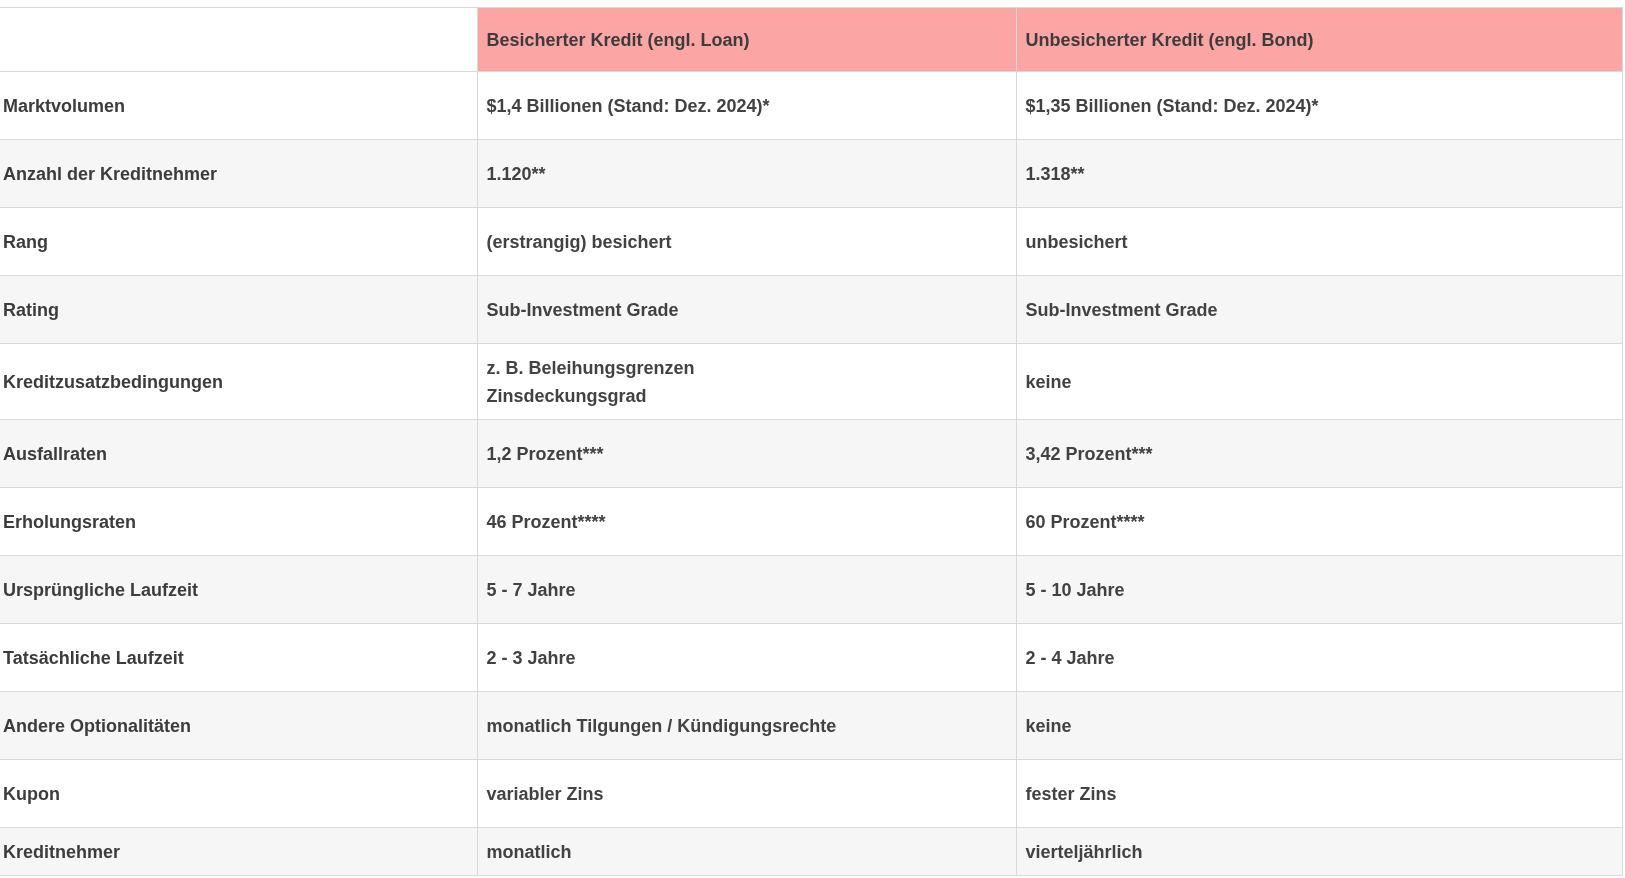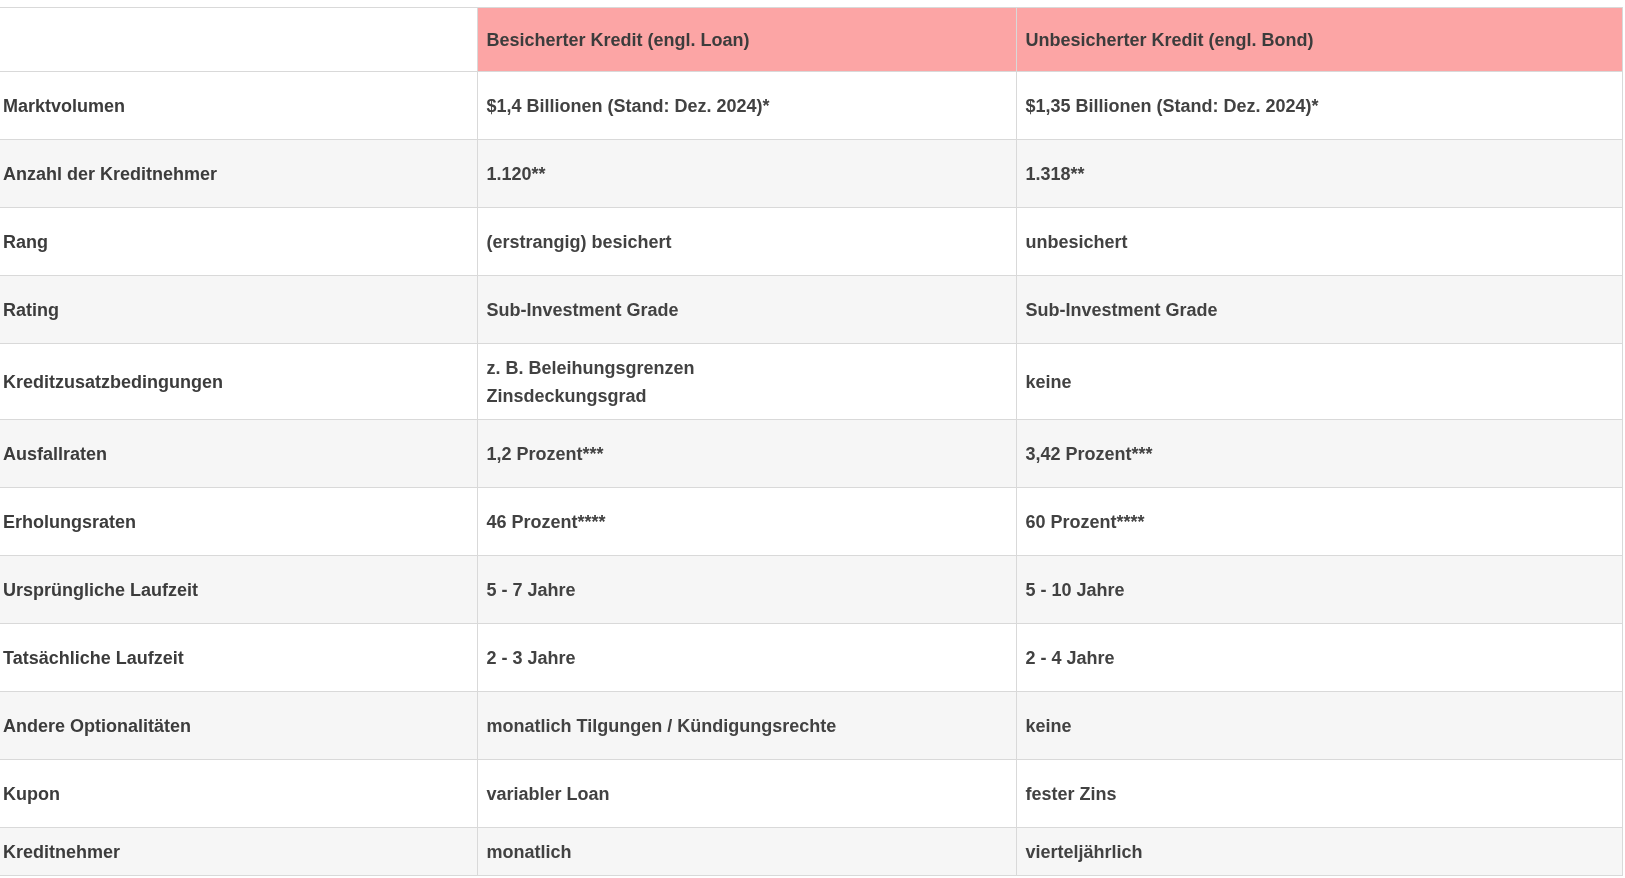--- a/index.html
+++ b/index.html
@@ -119,21 +119,21 @@
       <td class="val">2 - 3 Jahre</td>
       <td class="val">2 - 4 Jahre</td>
     </tr>
     <tr class="h-std">
       <td class="label-cell">Andere Optionalitäten</td>
       <td class="val">monatlich Tilgungen / Kündigungsrechte</td>
       <td class="val">keine</td>
     </tr>
     <tr class="h-std">
       <td class="label-cell">Kupon</td>
-      <td class="val">variabler Loan</td>
+      <td class="val">variabler Zins</td>
       <td class="val">fester Zins</td>
     </tr>
     <tr class="h-last">
       <td class="label-cell">Kreditnehmer</td>
       <td class="val">monatlich</td>
       <td class="val">vierteljährlich</td>
     </tr>
   </tbody>
 </table>
 

